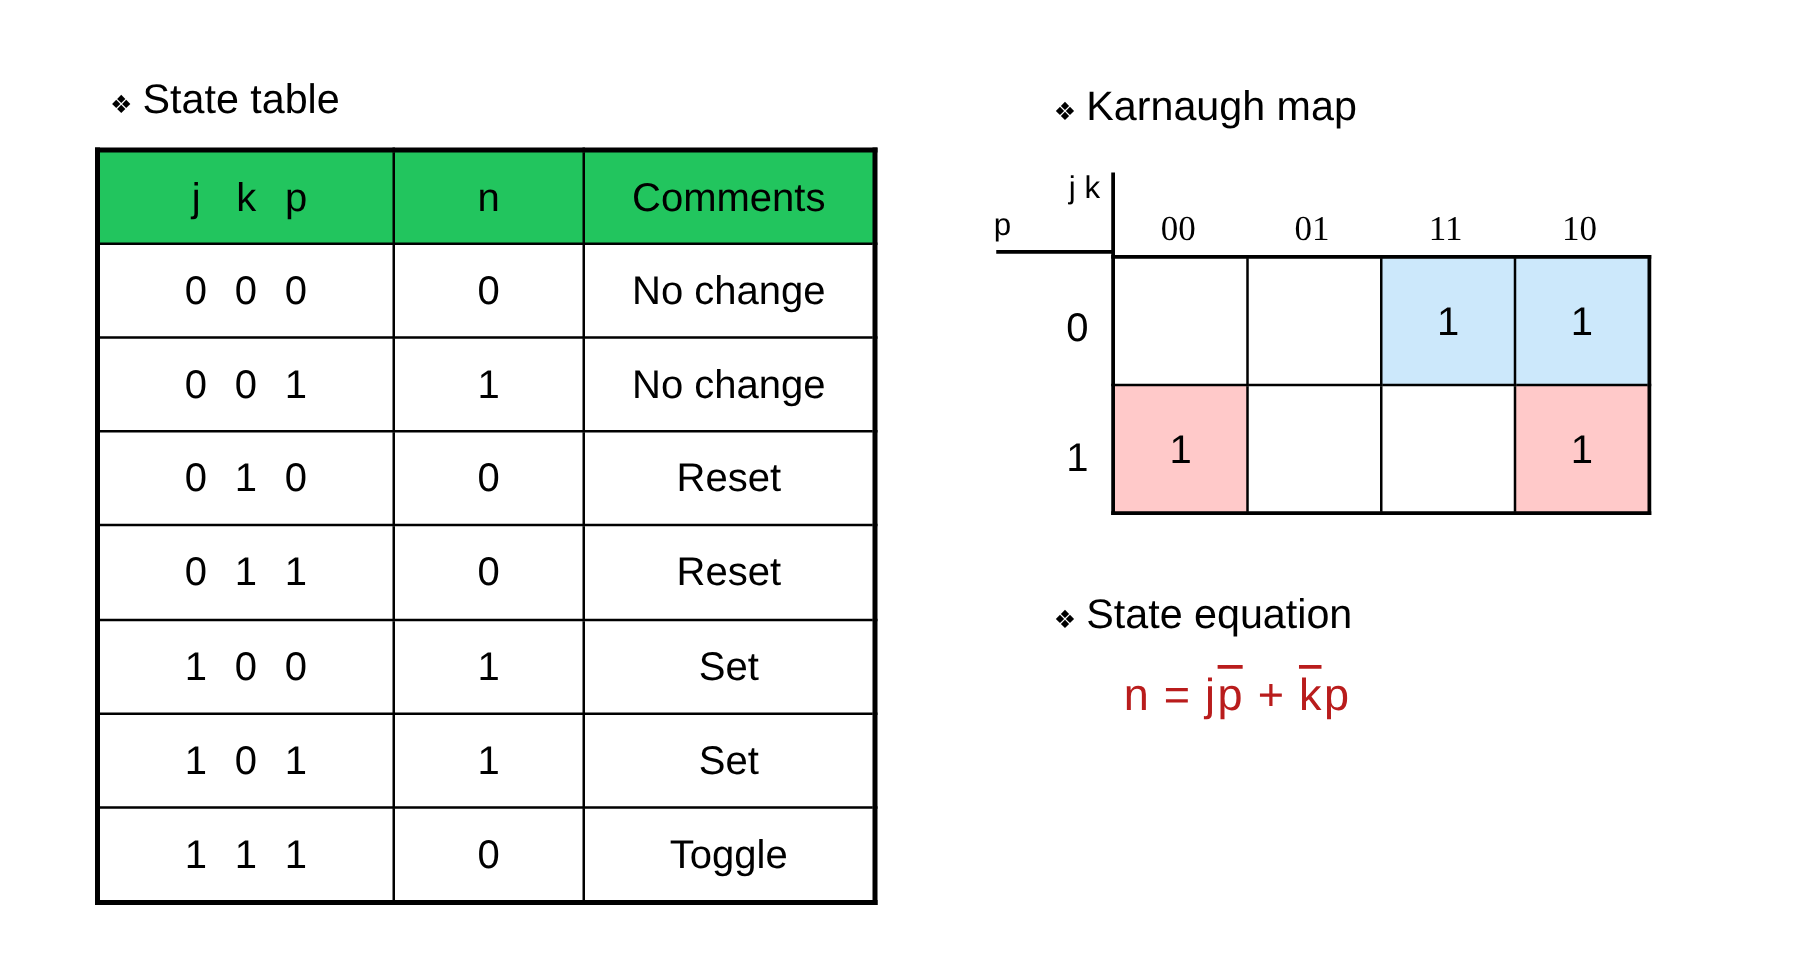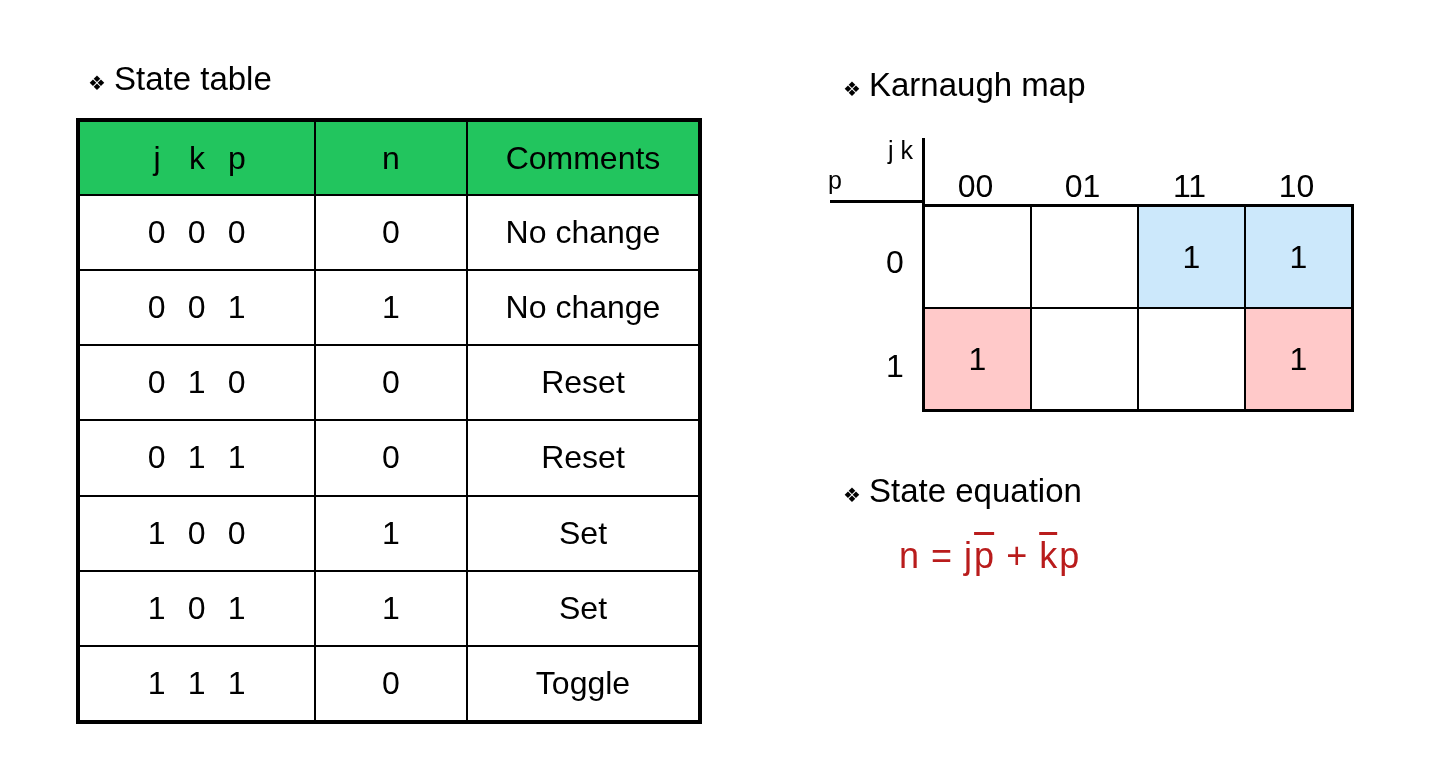--- a/index.html
+++ b/index.html
@@ -75,21 +75,21 @@
   .col-inputs   { width: 234px; }
   .col-next     { width: 150px; }
   .col-comments { width: 230px; margin-left: 19px; }
   .inputs-cell { letter-spacing: 0.02em; }
   .inputs-cell span { display: inline-block; width: 40px; text-align: center; }
   .hdr-inputs span  { display: inline-block; width: 40px; text-align: center; }
 
   
   #kmap-wrap {
     position: absolute;
-    left: 826px;
+    left: 793px;
     top: 130px;
     width: 540px;
     height: 295px;
   }
   
   #kmap-axis-jk {
     position: absolute;
     left: 62px;
     top: 8px;
     font-size: 25px;
@@ -123,22 +123,23 @@
   #kmap-colheads {
     position: absolute;
     left: 96px;
     top: 40px;
     width: 428px;
     display: flex;
   }
   #kmap-colheads > div {
     width: 107px;
     text-align: center;
-    font-size: 32px;
-    line-height: 1;
+    font-size: 28px;
+    line-height: 1;
+    font-family: Liberation Serif, serif;
   }
   
   .kmap-rowhead {
     position: absolute;
     left: 48px;
     width: 42px;
     text-align: center;
     font-size: 32px;
     line-height: 1;
   }

